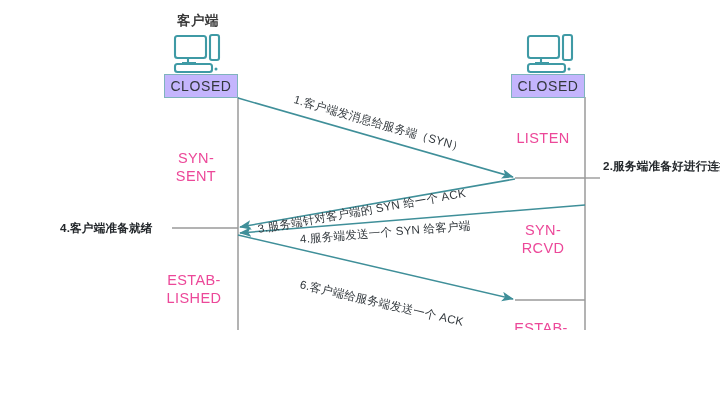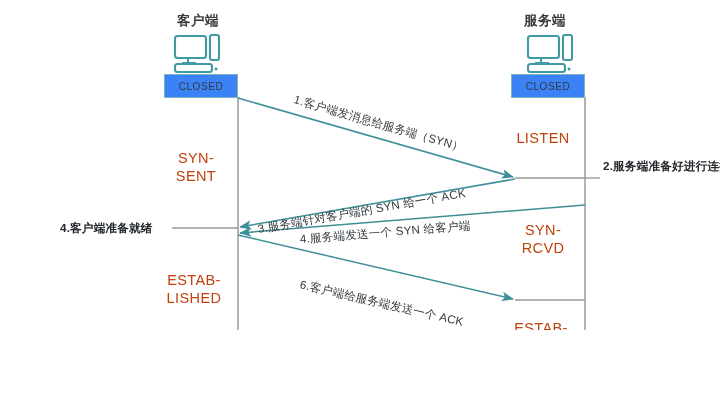--- a/index.html
+++ b/index.html
@@ -28,32 +28,32 @@
     color: #3b3b3b;
     font-weight: 600;
     letter-spacing: 0.5px;
     white-space: nowrap;
     text-align: center;
   }
   .state-box {
     position: absolute;
     box-sizing: border-box;
     border: 1.4px solid #7fb3bd;
-    background: #3b82f6;
+    background: #c4b5fd;
     display: flex;
     align-items: center;
     justify-content: center;
-    font-size: 10px;
+    font-size: 14px;
     color: #33383d;
     letter-spacing: 0.6px;
   }
   .state-label {
     position: absolute;
     font-size: 14.5px;
-    color: #c2410c;
+    color: #ec4899;
     line-height: 1.22;
     letter-spacing: 0.4px;
     text-align: center;
     white-space: pre-line;
   }
   .msg-label {
     position: absolute;
     font-size: 11.6px;
     color: #32383d;
     white-space: nowrap;
@@ -117,21 +117,20 @@
     <line x1="238" y1="98" x2="513" y2="177" stroke="#3f8f99" stroke-width="1.5" marker-end="url(#arrowTeal)"></line>
 
     <line x1="515" y1="179" x2="240" y2="227" stroke="#3f8f99" stroke-width="1.5" marker-end="url(#arrowTeal)"></line>
 
     <line x1="585" y1="205" x2="240" y2="233" stroke="#3f8f99" stroke-width="1.5" marker-end="url(#arrowTeal)"></line>
 
     <line x1="238" y1="235" x2="513" y2="299" stroke="#3f8f99" stroke-width="1.5" marker-end="url(#arrowTeal)"></line>
   </svg>
 
   <div class="peer-title" style="left:160px; top:12px; width:76px;">客户端</div>
-  <div class="peer-title" style="left:507px; top:12px; width:76px;">服务端</div>
 
   <div class="state-box" style="left:164px; top:74px; width:74px; height:24px;">CLOSED</div>
   <div class="state-box" style="left:511px; top:74px; width:74px; height:24px;">CLOSED</div>
 
   <div class="state-label" style="left:158px; top:150px; width:76px;">SYN-
 SENT</div>
   <div class="state-label" style="left:152px; top:272px; width:84px;">ESTAB-
 LISHED</div>
 
   <div class="state-label" style="left:505px; top:130px; width:76px;">LISTEN</div>

